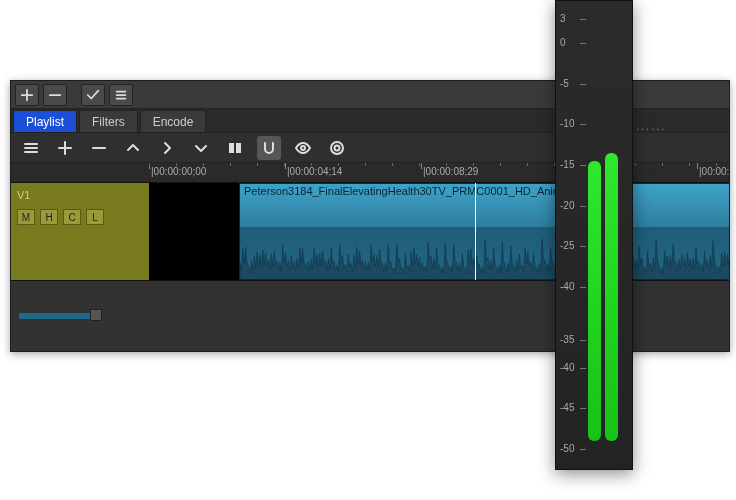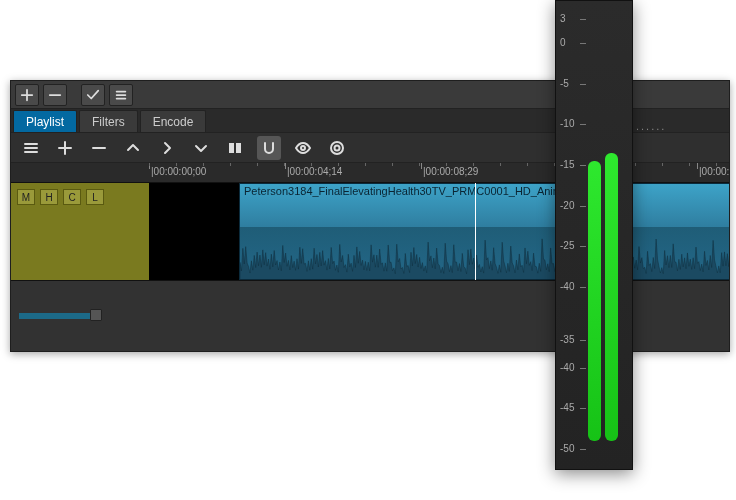--- a/index.html
+++ b/index.html
@@ -60,21 +60,21 @@
     padding: 0 12px;
     background: #3a3a3a;
     border: 1px solid #222;
     border-bottom: none;
     display: flex;
     align-items: center;
     color: #ccc;
     cursor: pointer;
     border-radius: 2px 2px 0 0;
   }
-  .tab.active { background: #0369a1; color: #fff; }
+  .tab.active { background: #1d4ed8; color: #fff; }
   
   .tl-toolbar {
     height: 30px;
     background: #2f2f2f;
     display: flex;
     align-items: center;
     gap: 10px;
     padding: 0 8px;
     border-bottom: 1px solid #222;
   }
@@ -345,20 +345,21 @@
         <div class="minor" style="left: 459px;"></div>
         <div class="minor" style="left: 486px;"></div>
         <div class="minor" style="left: 513px;"></div>
         <div class="minor" style="left: 540px;"></div>
         <div class="minor" style="left: 567px;"></div>
       </div>
   </div>
 
   <div class="track-row">
     <div class="track-head">
+      <div class="title">V1</div>
       <div class="btns" id="track-btns">
           <div class="mini">M</div>
           <div class="mini">H</div>
           <div class="mini">C</div>
           <div class="mini">L</div>
         </div>
     </div>
     <div class="track-body" id="track-body">
       <div class="void" id="void" style="width: 90px;"></div>
       <div class="clip" id="clip" style="left: 90px; width: 600px;">

